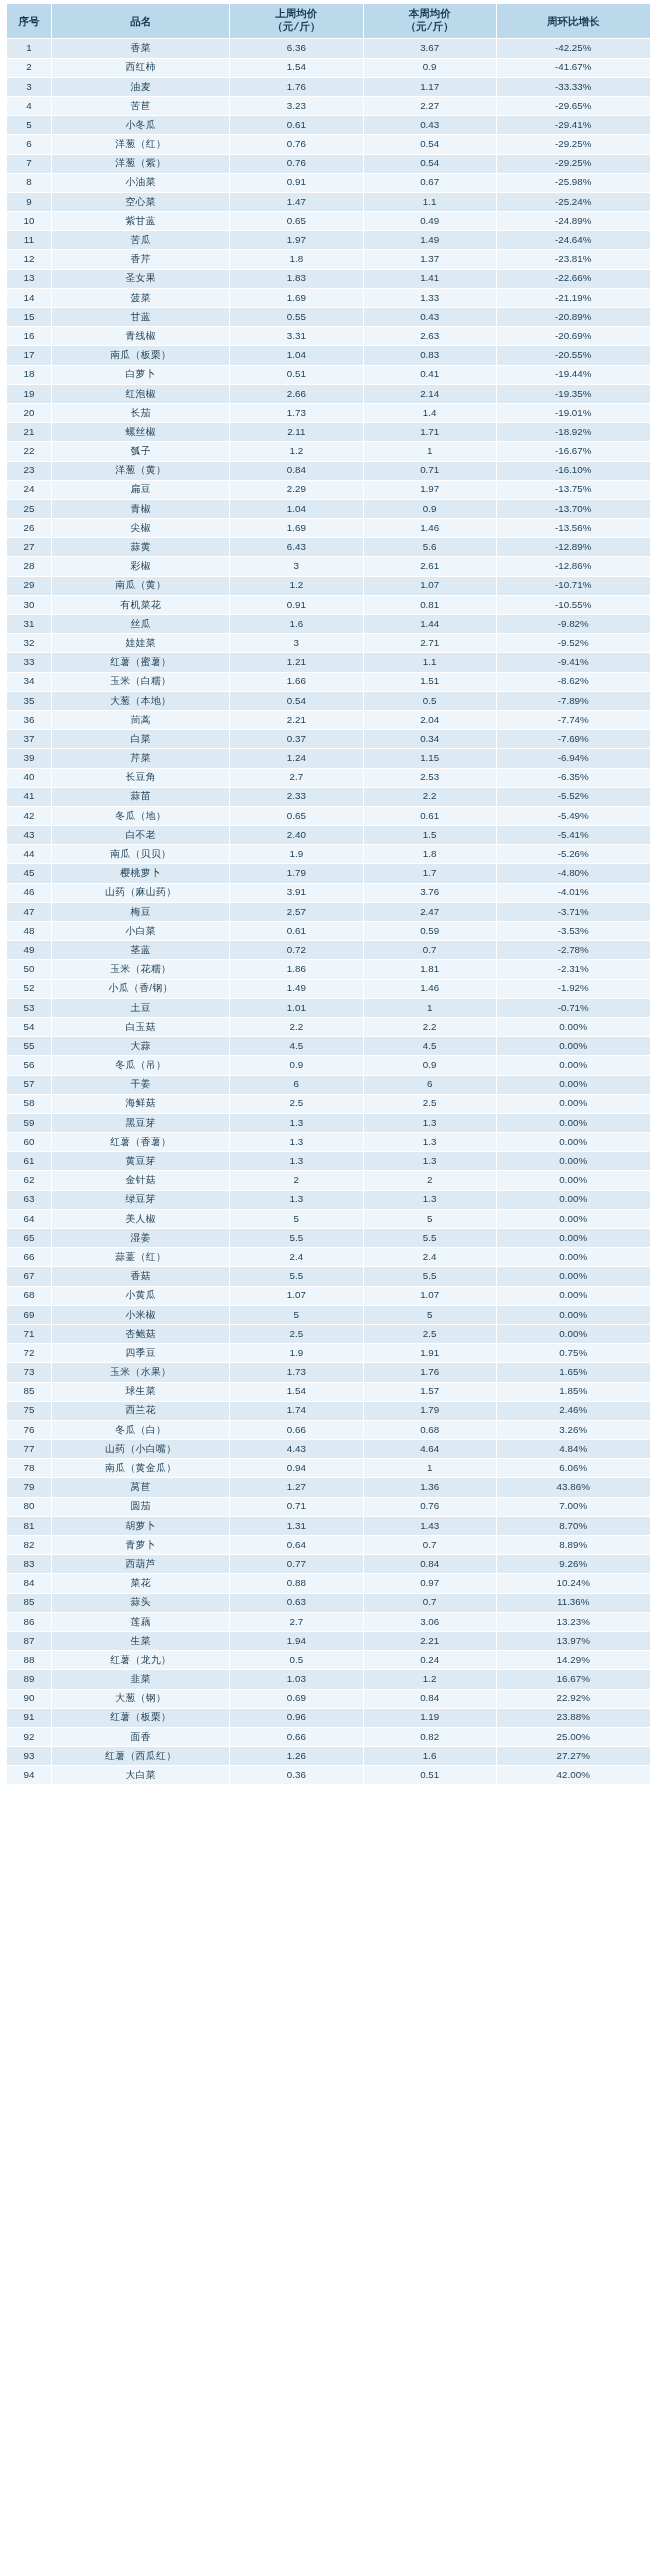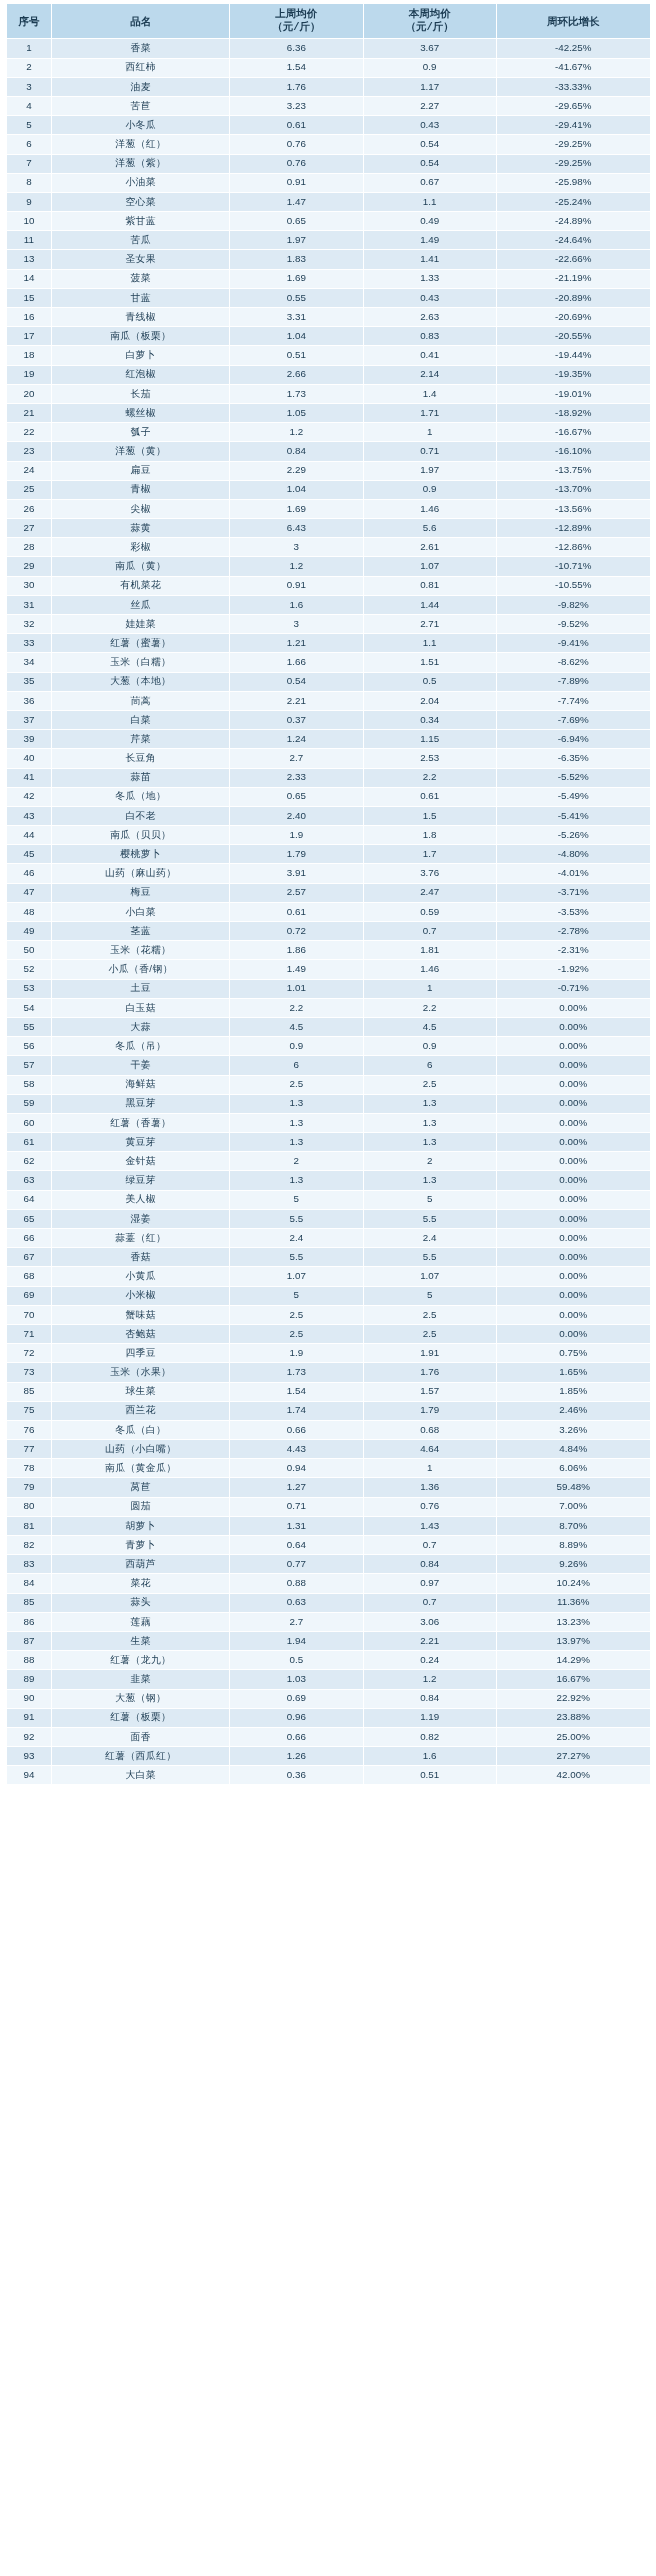--- a/index.html
+++ b/index.html
@@ -157,20 +157,27 @@
           <td>0.49</td>
           <td>-24.89%</td>
         </tr>
         <tr class="odd">
           <td>11</td>
           <td class="name">苦瓜</td>
           <td>1.97</td>
           <td>1.49</td>
           <td>-24.64%</td>
         </tr>
+        <tr class="even">
+          <td>12</td>
+          <td class="name">香芹</td>
+          <td>1.8</td>
+          <td>1.37</td>
+          <td>-23.81%</td>
+        </tr>
         <tr class="odd">
           <td>13</td>
           <td class="name">圣女果</td>
           <td>1.83</td>
           <td>1.41</td>
           <td>-22.66%</td>
         </tr>
         <tr class="even">
           <td>14</td>
           <td class="name">菠菜</td>
@@ -216,21 +223,21 @@
         <tr class="even">
           <td>20</td>
           <td class="name">长茄</td>
           <td>1.73</td>
           <td>1.4</td>
           <td>-19.01%</td>
         </tr>
         <tr class="odd">
           <td>21</td>
           <td class="name">螺丝椒</td>
-          <td>1.05</td>
+          <td>2.11</td>
           <td>1.71</td>
           <td>-18.92%</td>
         </tr>
         <tr class="even">
           <td>22</td>
           <td class="name">瓠子</td>
           <td>1.2</td>
           <td>1</td>
           <td>-16.67%</td>
         </tr>
@@ -542,27 +549,20 @@
           <td>1.07</td>
           <td>0.00%</td>
         </tr>
         <tr class="odd">
           <td>69</td>
           <td class="name">小米椒</td>
           <td>5</td>
           <td>5</td>
           <td>0.00%</td>
         </tr>
-        <tr class="even">
-          <td>70</td>
-          <td class="name">蟹味菇</td>
-          <td>2.5</td>
-          <td>2.5</td>
-          <td>0.00%</td>
-        </tr>
         <tr class="odd">
           <td>71</td>
           <td class="name">杏鲍菇</td>
           <td>2.5</td>
           <td>2.5</td>
           <td>0.00%</td>
         </tr>
         <tr class="even">
           <td>72</td>
           <td class="name">四季豆</td>
@@ -610,21 +610,21 @@
           <td class="name">南瓜（黄金瓜）</td>
           <td>0.94</td>
           <td>1</td>
           <td>6.06%</td>
         </tr>
         <tr class="odd">
           <td>79</td>
           <td class="name">莴苣</td>
           <td>1.27</td>
           <td>1.36</td>
-          <td>59.48%</td>
+          <td>43.86%</td>
         </tr>
         <tr class="even">
           <td>80</td>
           <td class="name">圆茄</td>
           <td>0.71</td>
           <td>0.76</td>
           <td>7.00%</td>
         </tr>
         <tr class="odd">
           <td>81</td>

